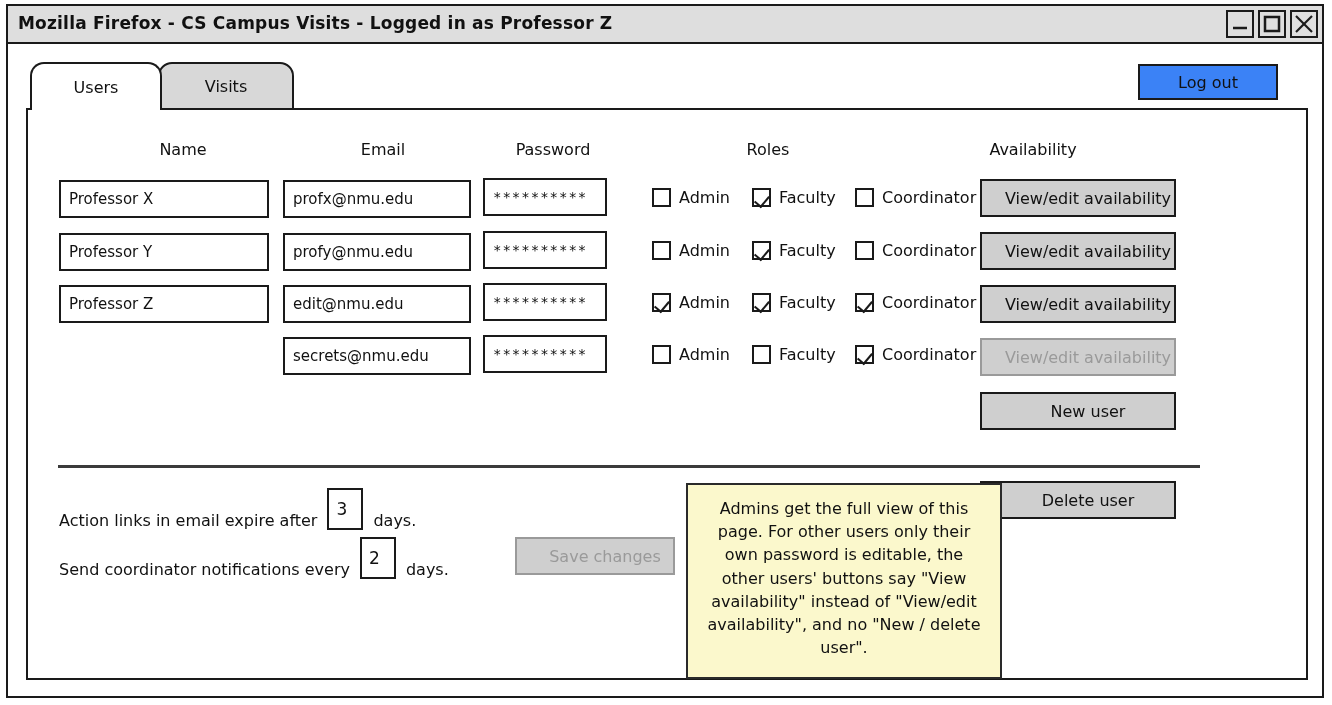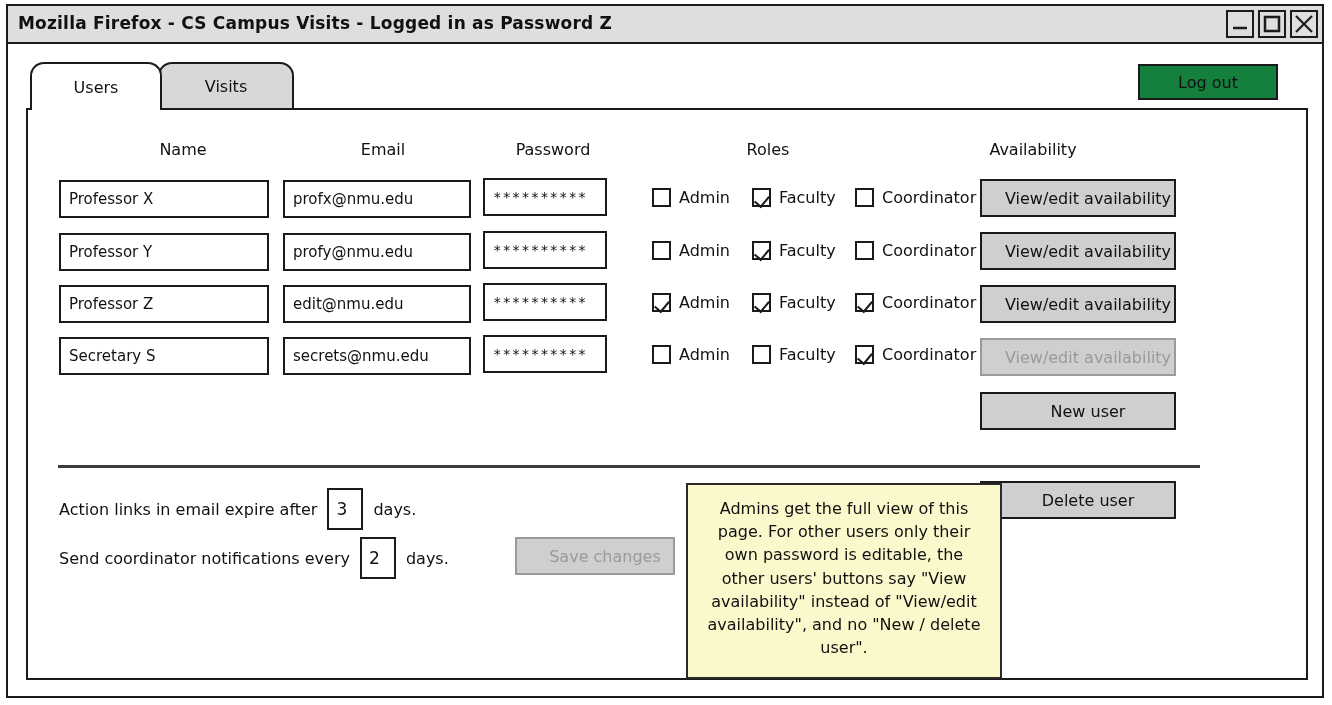--- a/index.html
+++ b/index.html
@@ -50,21 +50,21 @@
   }
   
   #panel{
     position:absolute;left:18px;top:102px;width:1282px;height:572px;
     border:2px solid #1a1a1a;background:#ffffff;box-sizing:border-box;
     z-index:2;
   }
   
   #logout{
     position:absolute;right:44px;top:58px;width:140px;height:36px;
-    background:#15803d;border:2px solid #1a1a1a;box-sizing:border-box;
+    background:#3b82f6;border:2px solid #1a1a1a;box-sizing:border-box;
     display:flex;align-items:center;justify-content:center;
     font-size:16px;color:#111;z-index:5;
   }
   
   .col-head{
     position:absolute;font-size:16px;color:#111;text-align:center;
     white-space:nowrap;
   }
   .txtfield{
     position:absolute;height:38px;
@@ -100,21 +100,21 @@
     color:#9a9a9a;border-color:#9a9a9a;background:#cfcfcf;
   }
   
   #sep{
     position:absolute;left:48px;top:459px;width:1142px;height:0;
     border-top:3px solid #3b3b3b;
   }
   
   .setline{
     position:absolute;font-size:16px;color:#111;white-space:nowrap;
-    display:flex;align-items:center;
+    display:flex;align-items:flex-end;
   }
   .numbox{
     width:36px;height:42px;border:2px solid #1a1a1a;background:#fff;
     box-sizing:border-box;display:inline-flex;align-items:center;
     padding-left:7px;font-size:17px;color:#111;margin:0 10px;
   }
   
   #note{
     position:absolute;left:678px;top:477px;width:316px;height:196px;
     background:#fbf8cc;border:2px solid #2a2a2a;box-sizing:border-box;
@@ -123,21 +123,21 @@
     text-align:center;
     padding:12px 16px 0 16px;
   }
 </style>
 </head>
 <body>
 
 <div id="window">
 
   <div id="titlebar">
-    <div id="title-text">Mozilla Firefox - CS Campus Visits - Logged in as Password Z</div>
+    <div id="title-text">Mozilla Firefox - CS Campus Visits - Logged in as Professor Z</div>
 
     <div class="winbtn" id="btn-min">
       <svg viewBox="0 0 24 24">
         <line x1="5" y1="16" x2="19" y2="16" stroke="#1a1a1a" stroke-width="2.5"></line>
       </svg>
     </div>
     <div class="winbtn" id="btn-max">
       <svg viewBox="0 0 24 24">
         <rect x="5" y="5" width="14" height="14" fill="none" stroke="#1a1a1a" stroke-width="2.5"></rect>
       </svg>
@@ -220,21 +220,20 @@
       <span class="cblabel">Faculty</span>
     </div>
     <div class="cbwrap" style="left:803px;top:183px;">
       <span class="cbox checked" id="cb-r2-coord"></span>
       <span class="cblabel">Coordinator</span>
     </div>
     <div class="wbtn" style="left:952px;top:175px;width:196px;height:38px;">
       <span>View/edit availability</span>
     </div>
 
-    <div class="txtfield" style="left:31px;top:227px;width:210px;">Secretary S</div>
     <div class="txtfield" style="left:255px;top:227px;width:188px;">secrets@nmu.edu</div>
     <div class="txtfield pwdfield" style="left:455px;top:225px;width:124px;">**********</div>
     <div class="cbwrap" style="left:600px;top:235px;">
       <span class="cbox" id="cb-r3-admin"></span>
       <span class="cblabel">Admin</span>
     </div>
     <div class="cbwrap" style="left:700px;top:235px;">
       <span class="cbox" id="cb-r3-faculty"></span>
       <span class="cblabel">Faculty</span>
     </div>

